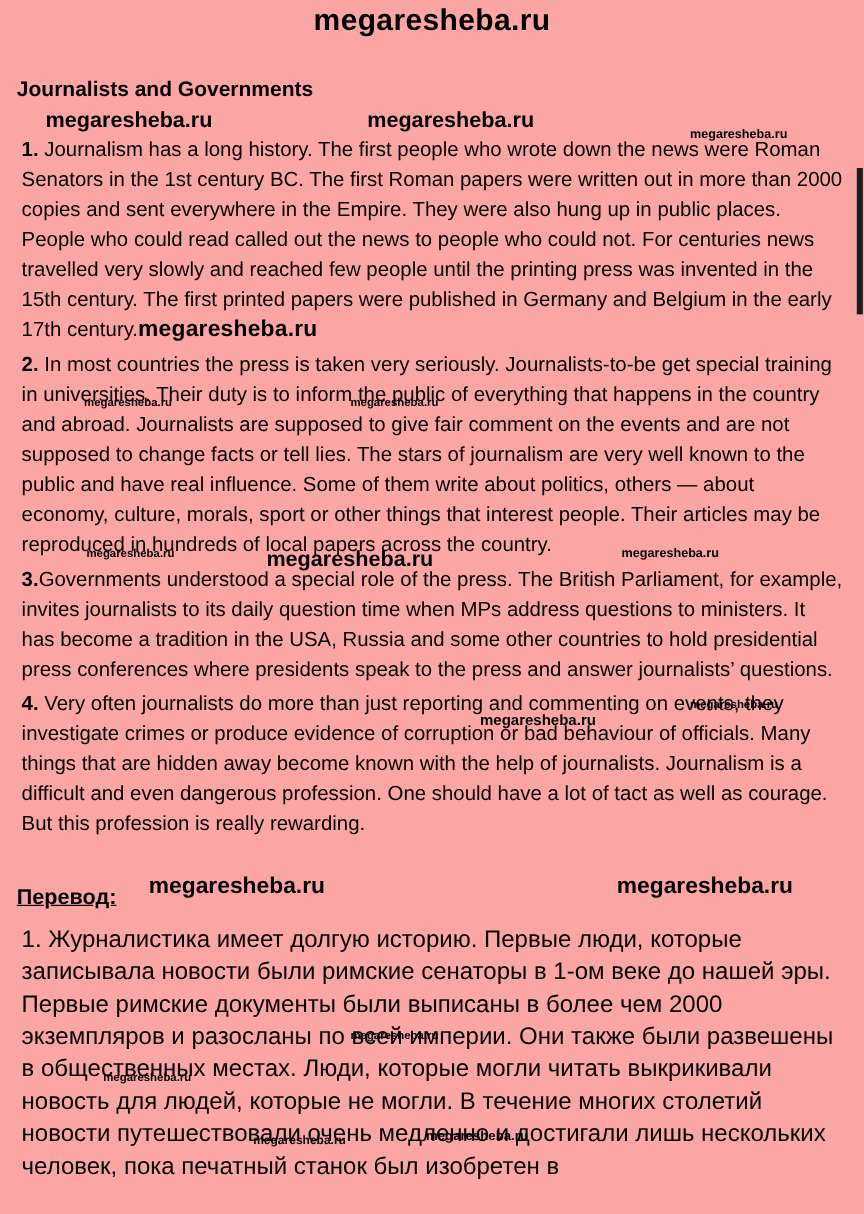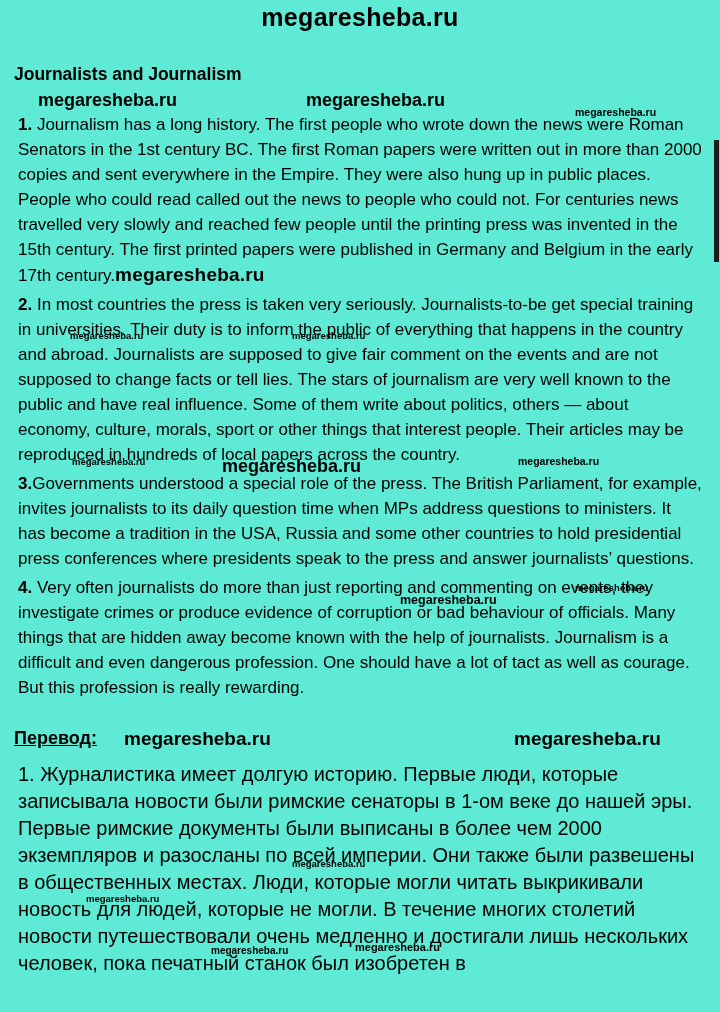--- a/index.html
+++ b/index.html
@@ -7,21 +7,21 @@
   body {
     background: #ffffff;
     color: #000000;
     font-family: "Liberation Sans", sans-serif;
   }
   .page {
     position: relative;
     width: 720px;
     height: 1012px;
     overflow: hidden;
-    background: #5eead4;
+    background: #fca5a5;
   }
   .banner-top {
     text-align: center;
     font-size: 25px;
     line-height: 30px;
     font-weight: 700;
     padding-top: 2px;
     letter-spacing: 0.3px;
   }
   .content { padding: 0 14px; }
@@ -36,21 +36,21 @@
     margin: 4px;
     text-align: left;
   }
   .para.first { margin-top: 27px; }
   .para b { font-weight: 700; }
   .wm-inline {
     font-weight: 700;
     font-size: 19px;
     letter-spacing: 0.2px;
   }
-  .trans-label-wrap { margin-top: 28px; }
+  .trans-label-wrap { margin-top: 38px; }
   .trans-label {
     display: inline-block;
     font-size: 18px;
     font-weight: 700;
     text-decoration: underline;
   }
   .para.ru {
     margin-top: 12px;
     font-size: 20px;
     line-height: 27px;
@@ -99,21 +99,21 @@
 </style>
 </head>
 <body>
 
 <div class="page">
 
   <div class="banner-top">megaresheba.ru</div>
 
   <div class="content">
 
-    <div class="title">Journalists and Journalism</div>
+    <div class="title">Journalists and Governments</div>
 
     <p class="para first"><b>1.</b><span> Journalism has a long history. The first people who wrote down the news were Roman Senators in the 1st century BC. The first Roman papers were written out in more than 2000 copies and sent everywhere in the Empire. They were also hung up in public places. People who could read called out the news to people who could not. For centuries news travelled very slowly and reached few people until the printing press was invented in the 15th century. The first printed papers were published in Germany and Belgium in the early 17th century.</span><b class="wm-inline">megaresheba.ru</b></p>
 
     <p class="para"><b>2.</b><span> In most countries the press is taken very seriously. Journalists-to-be get special training in universities. Their duty is to inform the public of everything that happens in the country and abroad. Journalists are supposed to give fair comment on the events and are not supposed to change facts or tell lies. The stars of journalism are very well known to the public and have real influence. Some of them write about politics, others — about economy, culture, morals, sport or other things that interest people. Their articles may be reproduced in hundreds of local papers across the country.</span></p>
 
     <p class="para"><b>3.</b><span>Governments understood a special role of the press. The British Parliament, for example, invites journalists to its daily question time when MPs address questions to ministers. It has become a tradition in the USA, Russia and some other countries to hold presidential press conferences where presidents speak to the press and answer journalists’ questions.</span></p>
 
     <p class="para"><b>4.</b><span> Very often journalists do more than just reporting and commenting on events, they investigate crimes or produce evidence of corruption or bad behaviour of officials. Many things that are hidden away become known with the help of journalists. Journalism is a difficult and even dangerous profession. One should have a lot of tact as well as courage. But this profession is really rewarding.</span></p>
 
     <div class="trans-label-wrap">

